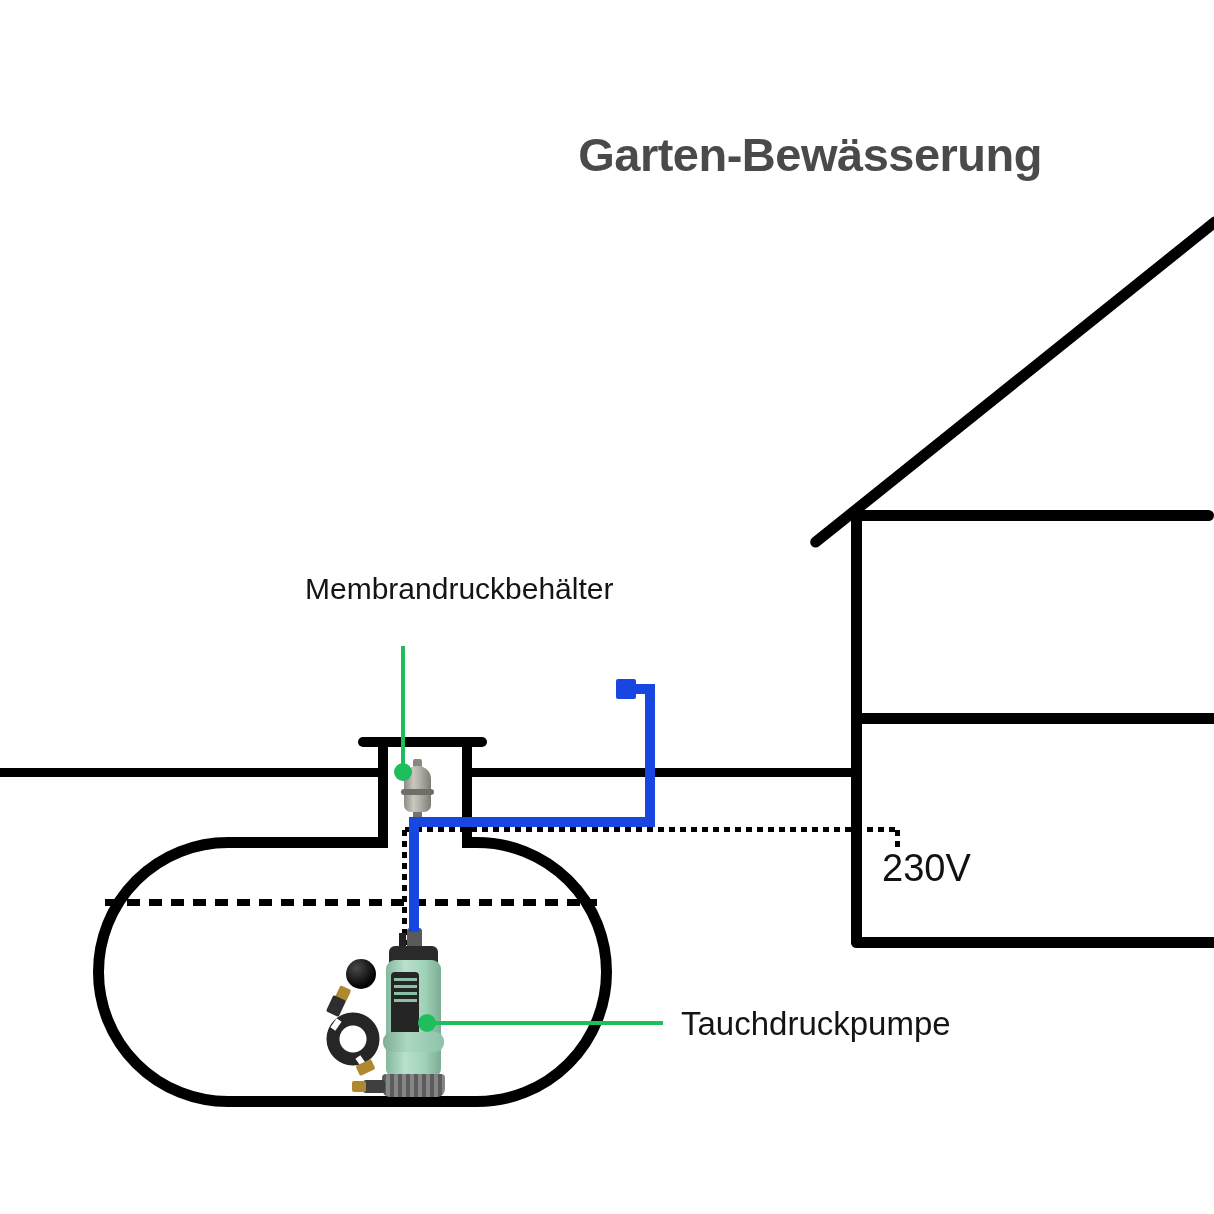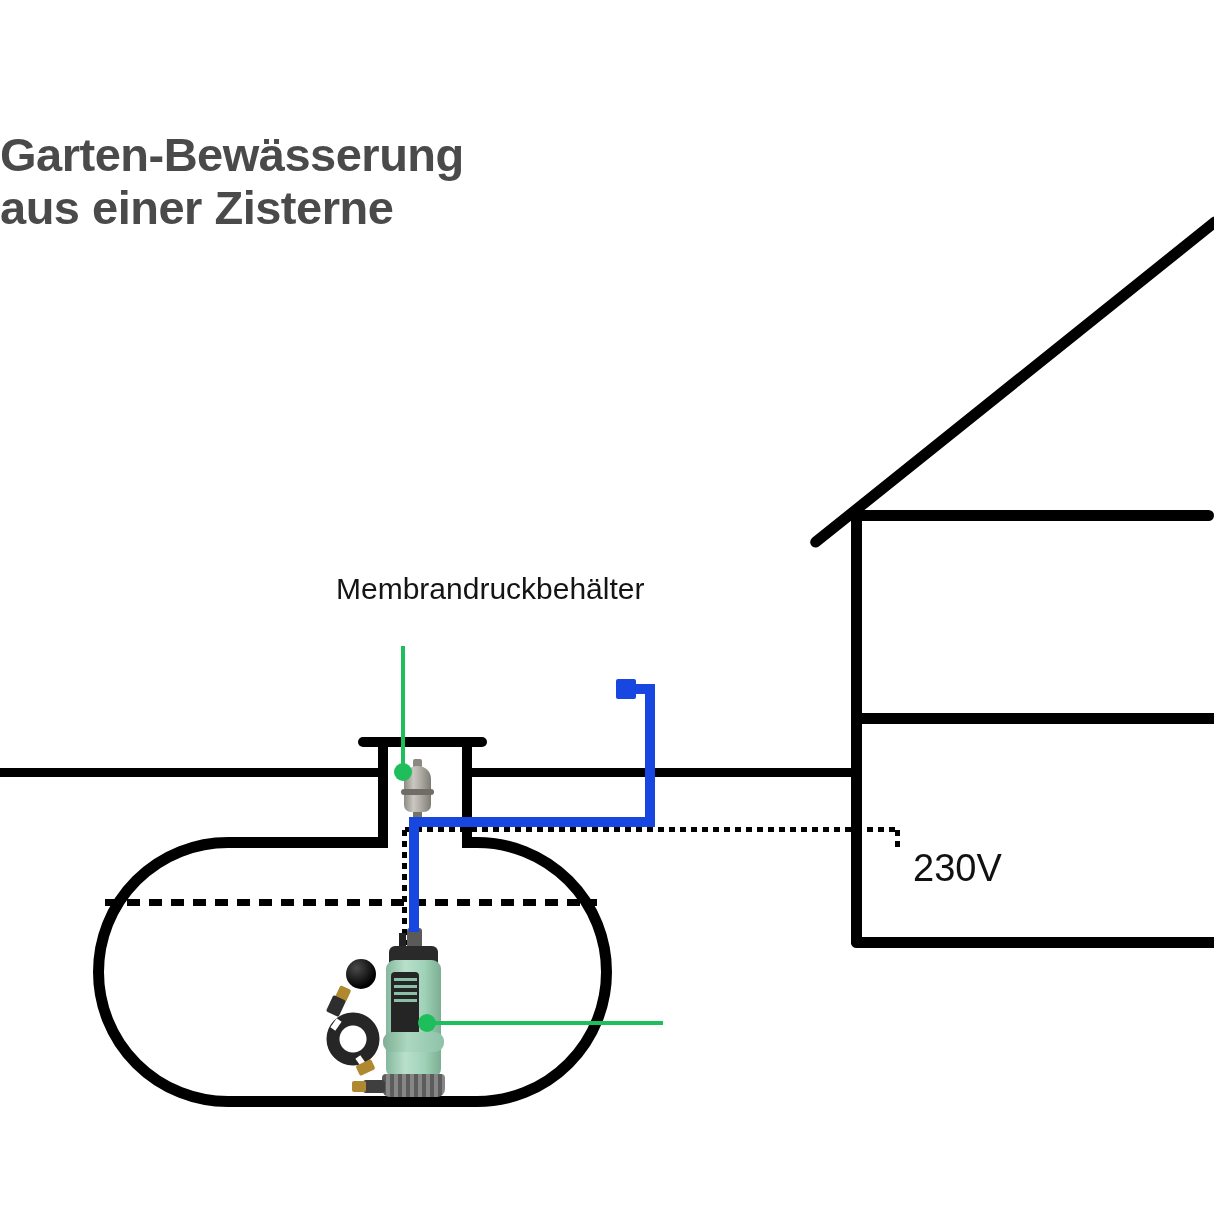--- a/index.html
+++ b/index.html
@@ -3,24 +3,24 @@
 <meta charset="utf-8">
 <style>
   html,body{margin:0;padding:0;background:#ffffff;}
   .canvas{
     position:relative;width:1214px;height:1214px;background:#ffffff;overflow:hidden;
     font-family:"Liberation Sans","DejaVu Sans",sans-serif;
   }
   .abs{position:absolute;}
   
   .title{
-    left:0;top:128px;width:1042px;text-align:left;
+    left:0;top:128px;width:1042px;text-align:right;
     font-size:47px;line-height:53px;font-weight:700;color:#4a4a4a;letter-spacing:-0.5px;
   }
-  .label{color:#141414;font-weight:400;margin-left:31px;}
+  .label{color:#141414;font-weight:400;}
   .label-tank{left:305px;top:570px;font-size:30px;line-height:38px;}
   .label-pump{left:681px;top:1001px;font-size:33px;line-height:45px;}
   .label-volt{left:882px;top:848px;font-size:38px;line-height:40px;color:#111;}
   
   .blk{background:#000;}
   .round{border-radius:6px;}
   
   .dash-h{background:repeating-linear-gradient(90deg,#000 0,#000 6px,transparent 6px,transparent 11px);}
   .dash-v{background:repeating-linear-gradient(180deg,#000 0,#000 6px,transparent 6px,transparent 11px);}
   .dash-water{background:repeating-linear-gradient(90deg,#000 0,#000 13px,transparent 13px,transparent 22px);}
@@ -74,21 +74,20 @@
   .hose-tie2{left:358px;top:1056px;width:6px;height:11px;background:#fff;transform:rotate(-35deg);}
   .hose-end{left:357px;top:1062px;width:17px;height:11px;background:#b08830;border-radius:2px;transform:rotate(-25deg);}
 </style>
 </head>
 <body>
 
 <div class="canvas">
 
   <div class="abs title">
     <div>Garten-Bewässerung</div>
-    <div>aus einer Zisterne</div>
   </div>
 
   <div class="abs blk round" style="left:810px;top:537px;width:523px;height:11px;transform:rotate(-38.72deg);transform-origin:5px 5px;"></div>
 
   <div class="abs blk round" style="left:851px;top:510px;width:363px;height:11px;"></div>
 
   <div class="abs blk round" style="left:851px;top:510px;width:11px;height:437px;"></div>
 
   <div class="abs blk" style="left:856px;top:713px;width:358px;height:11px;"></div>
 
@@ -145,16 +144,17 @@
   <div class="abs green" style="left:401px;top:646px;width:4px;height:126px;"></div>
   <div class="abs gdot" style="left:394px;top:763px;"></div>
 
   <div class="abs green" style="left:427px;top:1021px;width:236px;height:4px;"></div>
   <div class="abs gdot" style="left:418px;top:1014px;"></div>
 
   <div class="abs label label-tank">
     <div>Membrandruckbehälter</div>
   </div>
   <div class="abs label label-pump">
+    <div>Tauchdruckpumpe</div>
   </div>
   <div class="abs label label-volt">230V</div>
 
 </div>
 
 </body></html>

